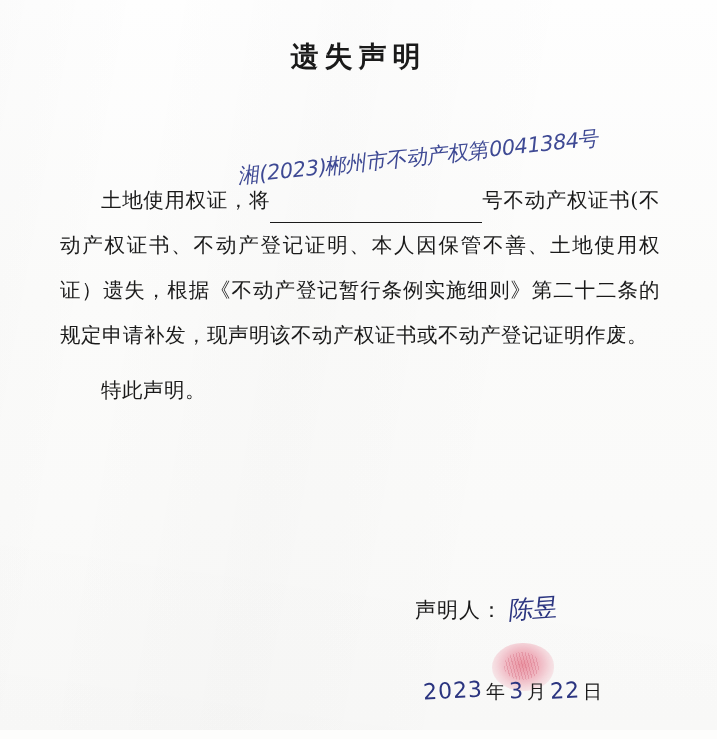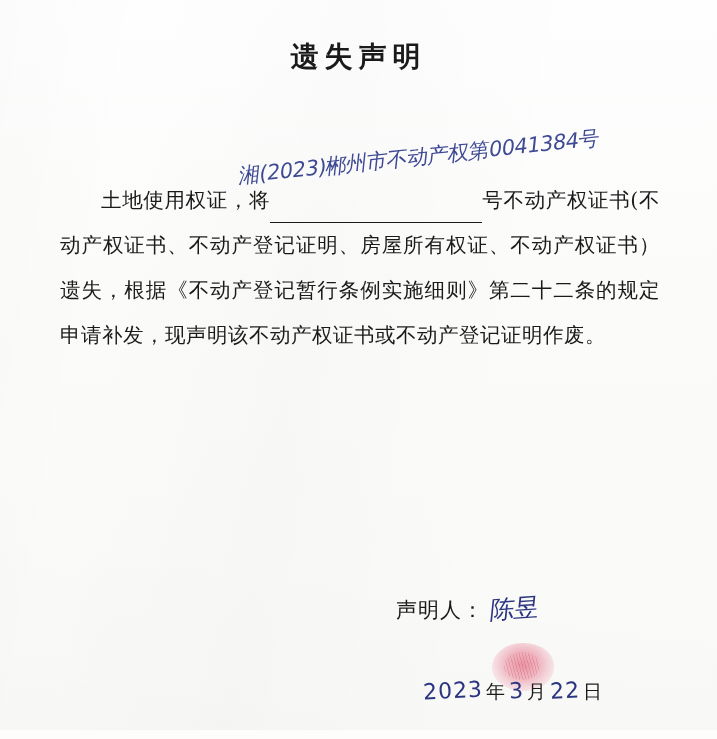--- a/index.html
+++ b/index.html
@@ -84,20 +84,21 @@
   }
   .signature-row {
     position: absolute;
     left: 396px;
     top: 592px;
     font-size: 21px;
     letter-spacing: 1px;
   }
   .sig-label {
     display: inline-block;
+    margin-left: 19px;
   }
   .sig-name {
     font-family: "DejaVu Sans", "Liberation Sans", sans-serif;
     color: #2b3580;
     font-size: 25px;
     transform: rotate(-4deg) skewX(-10deg);
     display: inline-block;
     margin-left: 6px;
     letter-spacing: -1px;
   }
@@ -146,21 +147,22 @@
   }
 </style>
 </head>
 <body>
 
 <div class="page">
 
   <div class="doc-title">遗失声明</div>
 
   <div class="body-text">
-    <p class="para"><span>土地使用权证，将</span><span class="fill-blank"></span><span>号不动产权证书(不动产权证书、不动产登记证明、房屋所有权证、不动产权证书）遗失，根据《不动产登记暂行条例实施细则》第二十二条的规定申请补发，现声明该不动产权证书或不动产登记证明作废。</span></p>
+    <p class="para"><span>土地使用权证，将</span><span class="fill-blank"></span><span>号不动产权证书(不动产权证书、不动产登记证明、本人因保管不善、土地使用权证）遗失，根据《不动产登记暂行条例实施细则》第二十二条的规定申请补发，现声明该不动产权证书或不动产登记证明作废。</span></p>
+    <p class="para para-2">特此声明。</p>
   </div>
 
   <div class="hw hw-cert">湘(2023)郴州市不动产权第0041384号</div>
 
   <div class="signature-row">
     <span class="sig-label">声明人：</span><span class="sig-name">陈昱</span>
   </div>
 
   <div class="stamp"></div>
 

